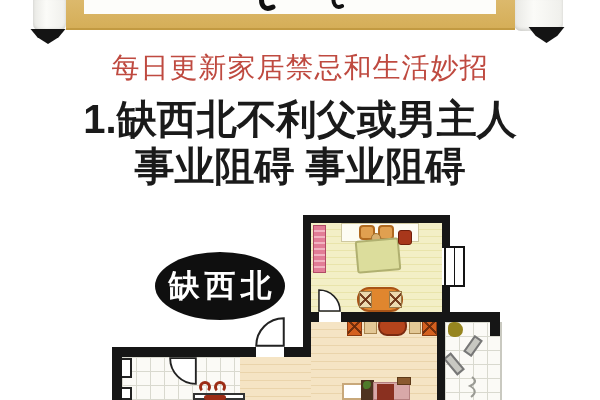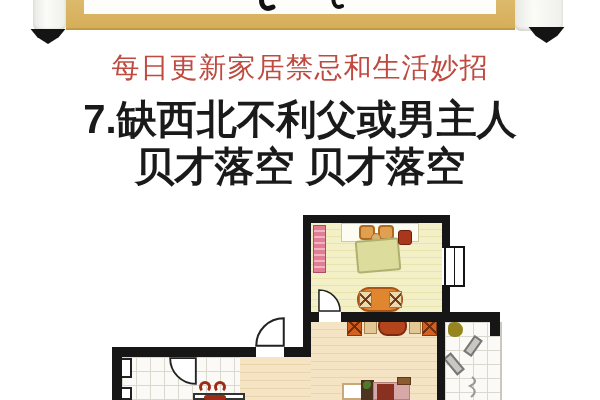--- a/index.html
+++ b/index.html
@@ -59,22 +59,22 @@
         <path d="M82,-4 C80,4 84,9 90,6" fill="none" stroke="#111" stroke-width="4" stroke-linecap="round"></path>
       </svg>
     </div>
   </div>
   <div class="foot left"></div>
   <div class="foot right"></div>
 </div>
 
 <div class="subtitle">每日更新家居禁忌和生活妙招</div>
 <div class="title">
-  <div>7.缺西北不利父或男主人</div>
-  <div>贝才落空 贝才落空</div>
+  <div>1.缺西北不利父或男主人</div>
+  <div>事业阻碍 事业阻碍</div>
 </div>
 
 <div class="plan">
 
   <div class="floor-bed"></div>
   <div class="floor-liv" style="left:206px;top:119px;width:126px;height:78px;"></div>
   <div class="floor-liv" style="left:135px;top:154px;width:71px;height:43px;"></div>
   <div class="floor-tile" style="left:17px;top:154px;width:118px;height:43px;"></div>
   <div class="floor-tile" style="left:340px;top:119px;width:55px;height:78px;border-right:2px solid #c9c9c0;"></div>
 
@@ -134,13 +134,14 @@
   <div class="w" style="left:385px;top:119px;width:10px;height:14px;"></div>
   <div class="w" style="left:7px;top:144px;width:199px;height:10px;"></div>
   <div class="w" style="left:7px;top:144px;width:10px;height:53px;"></div>
   <div class="w" style="left:332px;top:119px;width:8px;height:78px;"></div>
 
   <div class="gap" style="left:214px;top:109px;width:22px;height:10px;"></div>
   <div class="gap" style="left:151px;top:144px;width:28px;height:10px;"></div>
 
   <div class="window"></div>
 
+  <div class="label">缺西北</div>
 </div>
 
 </body></html>

